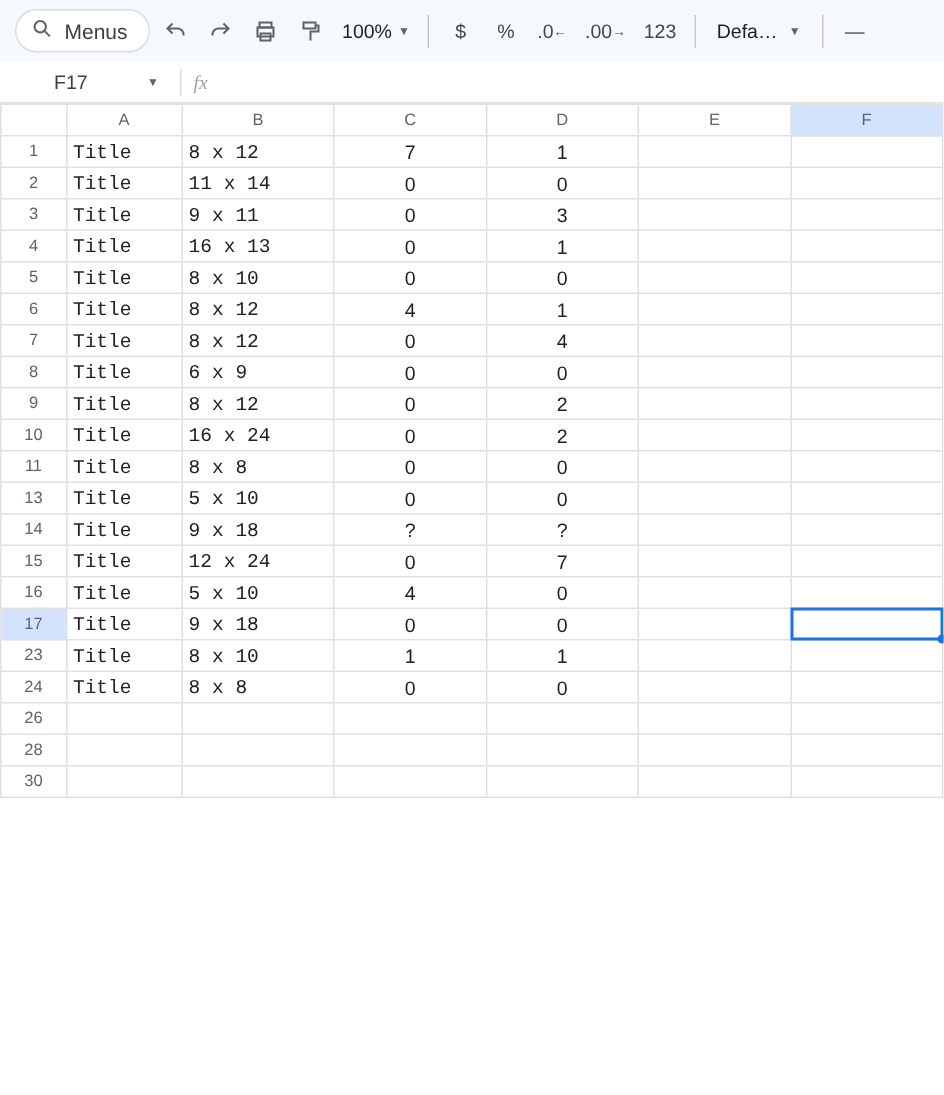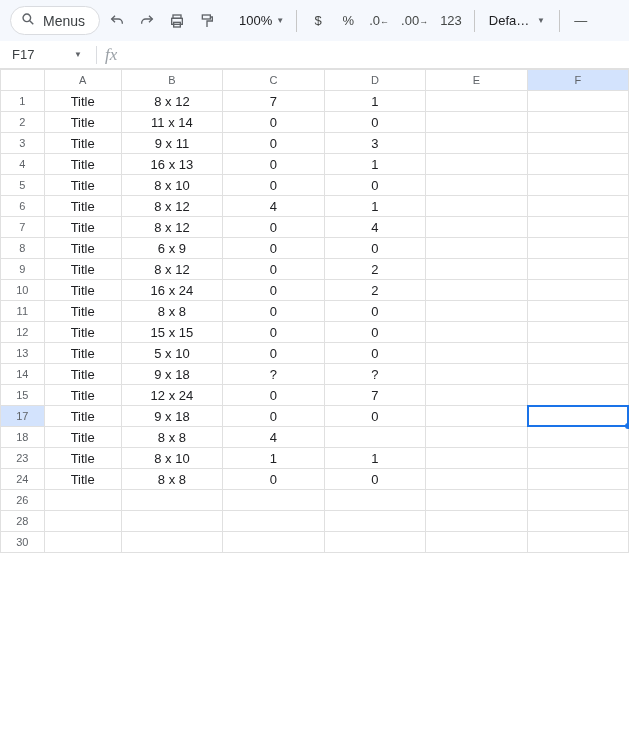--- a/index.html
+++ b/index.html
@@ -43,55 +43,55 @@
   }
   .tb-text { font-family: Arial; padding: 0 4px; }
   .tb-sep {
     width: 1px; height: 22px;
     background: #c7c7c7;
     margin: 0 4px;
   }
   .zoom {
     display: inline-flex; align-items: center; gap: 4px;
     padding: 0 4px;
-    margin-left: 11px;
   }
   .font-select {
     display: inline-flex; align-items: center; gap: 6px;
     padding: 0 6px;
     max-width: 68px;
   }
   .caret {
     font-size: 8px; color: #5f6368;
   }
 
   .namebox-row {
     display: flex;
     align-items: center;
     height: 28px;
     border-bottom: 1px solid #e0e0e0;
     background: #fff;
+    padding-left: 24px;
   }
   .namebox {
     display: flex; align-items: center;
     width: 90px;
     padding-left: 12px;
     font-size: 13px;
     color: #3c4043;
     gap: 30px;
   }
   .namebox .caret { margin-left: auto; margin-right: 8px; }
   .nb-sep {
     width: 1px; height: 18px; background: #dadce0; margin: 0 6px;
   }
   .fx {
     font-style: italic;
     font-family: "Times New Roman", serif;
     color: #9aa0a6;
-    font-size: 17px;
+    font-size: 13px;
     padding-left: 2px;
   }
 
   .grid {
     border-collapse: collapse;
     table-layout: fixed;
     width: 629px;
   }
   .grid th, .grid td {
     border: 1px solid #e0e0e0;
@@ -118,21 +118,21 @@
     width: 43px;
     font-size: 11px;
   }
   .colA { width: 76px; }
   .colB { width: 100px; }
   .colC { width: 100px; }
   .colD { width: 100px; }
   .colE { width: 100px; }
   .colF { width: 100px; }
   td.cell { padding: 0 4px; }
-  td.left { text-align: center; }
+  td.left { text-align: left; font-family: Liberation Mono, monospace; }
   td.center { text-align: center; }
 
   .sel-col { background: #d3e3fd !important; color: #1f1f1f; }
   .sel-row th.rowhdr { background: #d3e3fd !important; color: #1f1f1f; }
   .sel-cell {
     position: relative;
   }
   .sel-cell::after {
     content: "";
     position: absolute;
@@ -348,29 +348,20 @@
       <tr>
         <th class="rowhdr">11</th>
         <td class="cell left">Title</td>
         <td class="cell left">8  x 8</td>
         <td class="cell center">0</td>
         <td class="cell center">0</td>
         <td class="cell center"></td>
         <td class="cell center"></td>
       </tr>
       <tr>
-        <th class="rowhdr">12</th>
-        <td class="cell left">Title</td>
-        <td class="cell left">15 x 15</td>
-        <td class="cell center">0</td>
-        <td class="cell center">0</td>
-        <td class="cell center"></td>
-        <td class="cell center"></td>
-      </tr>
-      <tr>
         <th class="rowhdr">13</th>
         <td class="cell left">Title</td>
         <td class="cell left">5 x 10</td>
         <td class="cell center">0</td>
         <td class="cell center">0</td>
         <td class="cell center"></td>
         <td class="cell center"></td>
       </tr>
       <tr>
         <th class="rowhdr">14</th>
@@ -383,37 +374,37 @@
       </tr>
       <tr>
         <th class="rowhdr">15</th>
         <td class="cell left">Title</td>
         <td class="cell left">12 x 24</td>
         <td class="cell center">0</td>
         <td class="cell center">7</td>
         <td class="cell center"></td>
         <td class="cell center"></td>
       </tr>
+      <tr>
+        <th class="rowhdr">16</th>
+        <td class="cell left">Title</td>
+        <td class="cell left">5 x 10</td>
+        <td class="cell center">4</td>
+        <td class="cell center">0</td>
+        <td class="cell center"></td>
+        <td class="cell center"></td>
+      </tr>
       <tr class="sel-row">
         <th class="rowhdr">17</th>
         <td class="cell left">Title</td>
         <td class="cell left">9 x 18</td>
         <td class="cell center">0</td>
         <td class="cell center">0</td>
         <td class="cell center"></td>
         <td class="cell center sel-cell"></td>
-      </tr>
-      <tr>
-        <th class="rowhdr">18</th>
-        <td class="cell left">Title</td>
-        <td class="cell left">8 x 8</td>
-        <td class="cell center">4</td>
-        <td class="cell center"></td>
-        <td class="cell center"></td>
-        <td class="cell center"></td>
       </tr>
       <tr>
         <th class="rowhdr">23</th>
         <td class="cell left">Title</td>
         <td class="cell left">8 x 10</td>
         <td class="cell center">1</td>
         <td class="cell center">1</td>
         <td class="cell center"></td>
         <td class="cell center"></td>
       </tr>

